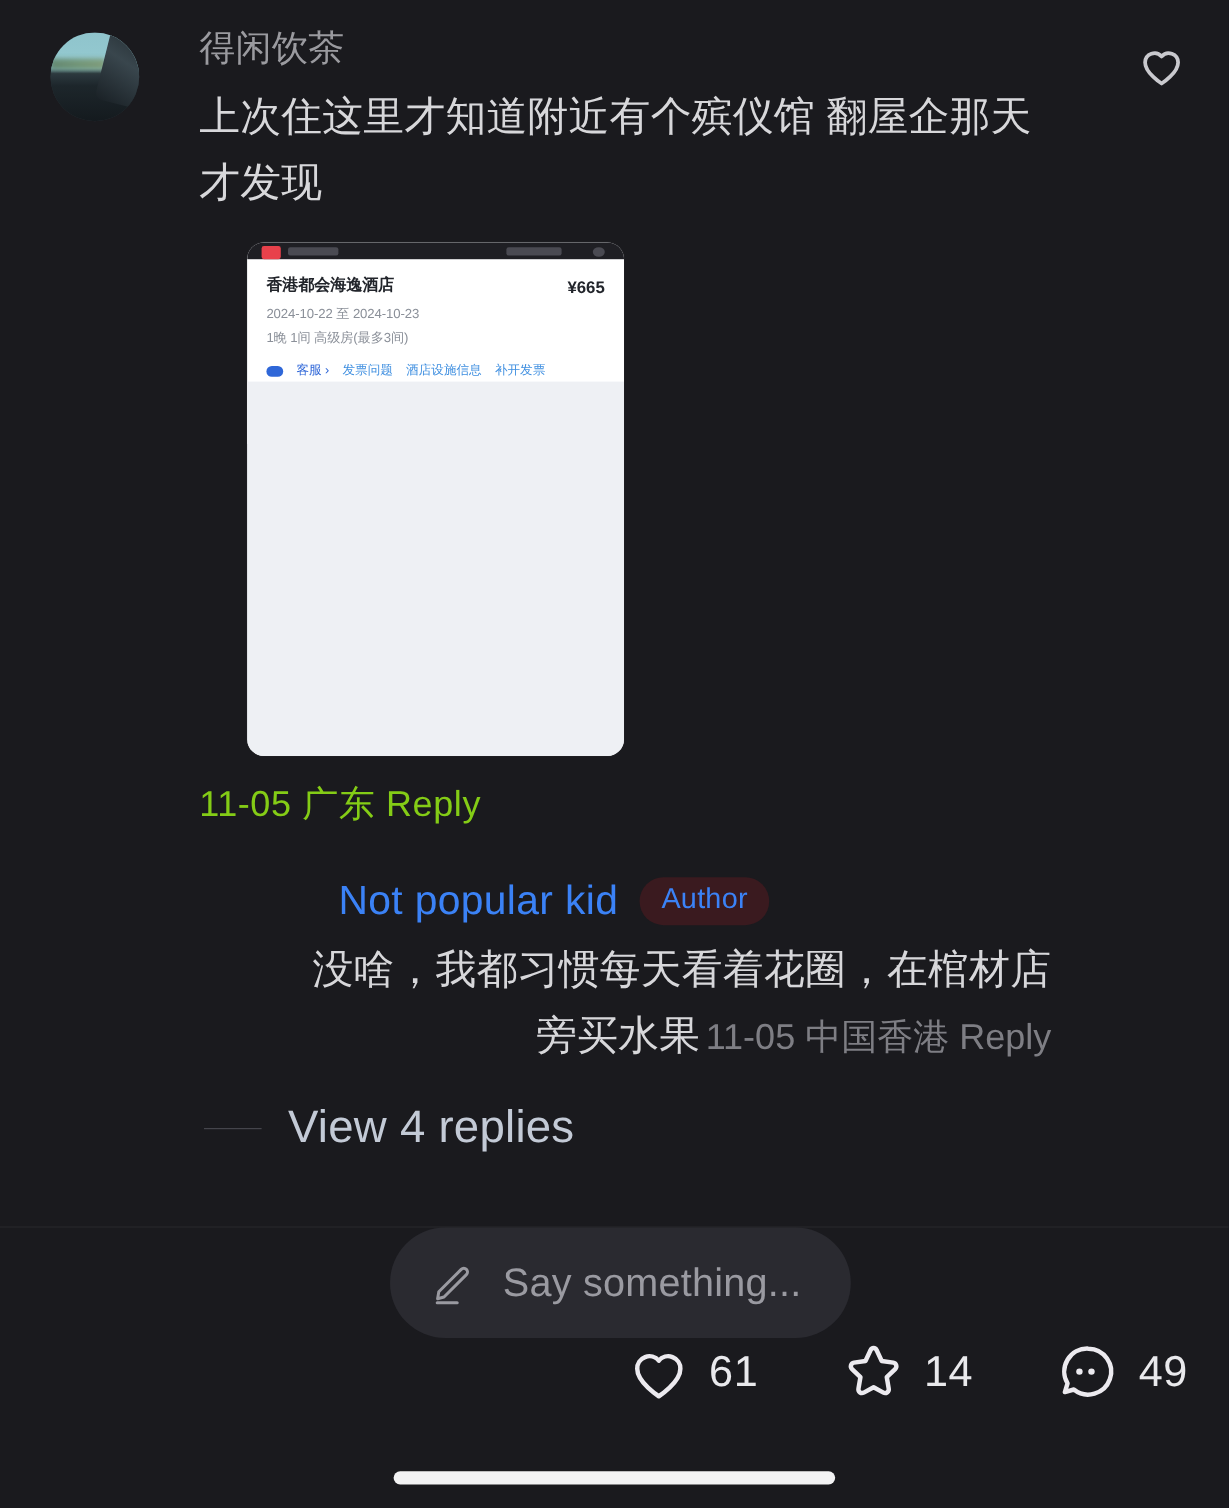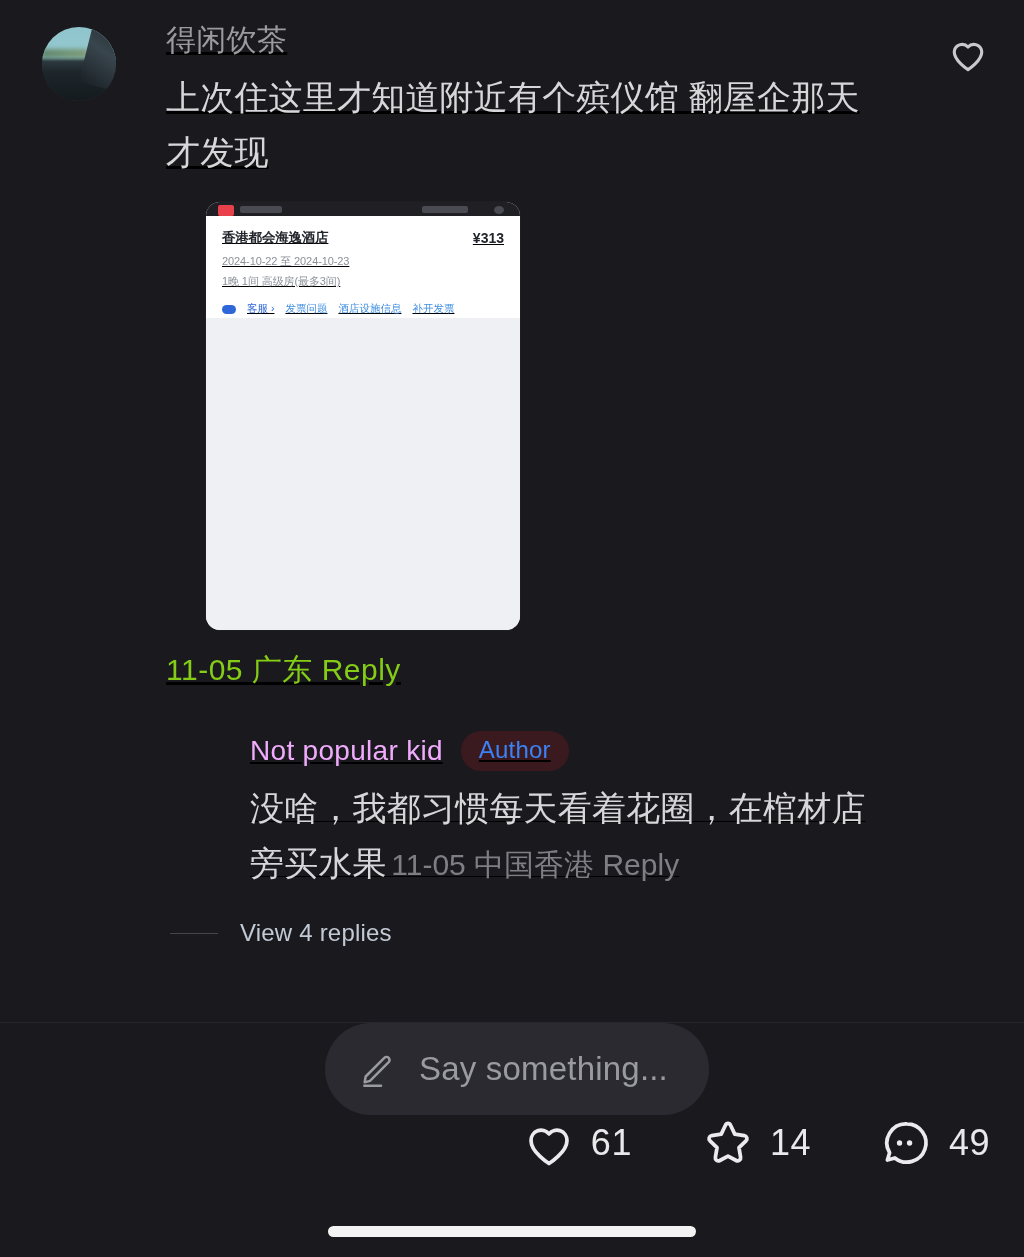--- a/index.html
+++ b/index.html
@@ -8,40 +8,40 @@
     background:#1a1a1e;
     font-family:"Liberation Sans","DejaVu Sans",sans-serif;
     -webkit-font-smoothing:antialiased;
     overflow:hidden;
   }
   .screen { position:relative; width:1024px; height:1257px; background:#1a1a1e; }
 
   
   .thread { position:absolute; left:0; top:0; width:1024px; height:1022px; padding:14px 0 0 0; }
 
-  .comment { position:relative; padding:0 28px 0 40px;text-decoration:underline; }
+  .comment { position:relative; padding:0 28px 0 40px; }
 
   .avatar {
     position:absolute; left:42px; top:13px;
     width:74px; height:74px; border-radius:50%;
     overflow:hidden; background:#2a3339;
   }
 
   
   .av-car { position:absolute; inset:0; background:
       linear-gradient(180deg,#8fc4cc 0%, #93c8cf 28%, #7fb3bb 40%, #2d3a40 46%, #1d262b 60%, #141a1e 100%); }
   .av-car:before { content:""; position:absolute; left:0; top:30%; width:62%; height:12%;
       background:linear-gradient(90deg,#5d7f62,#6f8f6a,#80996f); filter:blur(2px); opacity:.85; }
   .av-car:after { content:""; position:absolute; right:-6%; top:-6%; width:46%; height:86%;
       background:linear-gradient(200deg,#222b30 0%, #39464d 45%, #1a2126 100%);
       transform:rotate(14deg); border-radius:6px; }
 
   .nameRow { display:flex; align-items:center; gap:18px; padding-left:126px; min-height:52px; }
   .name { font-size:30px; color:#9a9a9f; letter-spacing:.3px; }
-  .name.reply { font-size:28px; color:#f0abfc; }
+  .name.reply { font-size:34px; color:#3b82f6;margin-left:32px; }
   .authorBadge {
     font-size:24px; color:#3b82f6; background:#3a1a1f;
     padding:7px 18px 9px; border-radius:26px; line-height:1; letter-spacing:.2px;
   }
   .likeBtn { position:absolute; right:34px; top:18px; width:44px; height:44px; }
 
   .body { padding-left:126px; padding-right:130px; margin-top:4px; }
   .body .text {
     font-size:34px; line-height:1.62; color:#d7d7da; letter-spacing:.2px;
   }
@@ -54,37 +54,37 @@
     background:#eef0f4; border-radius:14px; overflow:hidden; position:relative;
     box-shadow:0 0 0 1px rgba(255,255,255,.02);
   }
   .shot .topstrip { height:14px; background:#1f1f24; position:relative; }
   .shot .topstrip .redIcon { position:absolute; left:12px; top:3px; width:16px; height:11px; background:#e8414b; border-radius:2px; }
   .shot .topstrip .ghost { position:absolute; left:34px; top:4px; width:42px; height:7px; background:#4a4a52; border-radius:2px; }
   .shot .topstrip .ghost2 { position:absolute; right:52px; top:4px; width:46px; height:7px; background:#4a4a52; border-radius:2px; }
   .shot .topstrip .ghost3 { position:absolute; right:16px; top:4px; width:10px; height:8px; background:#4a4a52; border-radius:50%; }
 
   .shot .card { background:#ffffff; padding:13px 16px 14px; }
-  .rowTitle { display:flex; align-items:center; justify-content:space-between; }
+  .rowTitle { display:flex; align-items:flex-end; justify-content:space-between; }
   .hname { font-size:13.5px; font-weight:bold; color:#22252b; letter-spacing:-.2px; }
   .hprice { font-size:14px; font-weight:bold; color:#22252b; }
   .hdate { font-size:11px; color:#8b9099; margin-top:7px; letter-spacing:-.1px; }
   .hroom { font-size:11px; color:#8b9099; margin-top:5px; letter-spacing:-.1px; }
   .links { display:flex; align-items:center; gap:11px; margin-top:13px; }
   .links .bubble { width:14px; height:9px; background:#2f67d8; border-radius:7px; position:relative; }
   .lk { font-size:10.5px; color:#3f8fe0; white-space:nowrap; }
   .lk.first { color:#2f67d8; }
   .review { text-align:right; margin-top:22px; }
   .review span { font-size:10.5px; color:#6f747c; }
   .shot .filler { position:absolute; left:0; right:0; bottom:0; top:116px; background:#eef0f4; }
 
   
   .viewReplies { display:flex; align-items:center; gap:22px; padding-left:170px; margin-top:28px; }
   .viewReplies .rule { width:48px; height:1px; background:#45454c; }
-  .viewReplies .vr { font-size:24px; color:#c3cad6; letter-spacing:.2px; }
+  .viewReplies .vr { font-size:38px; color:#c3cad6; letter-spacing:.2px; }
 
   
   .divider { position:absolute; left:0; right:0; top:1022px; height:1px; background:#26262c; }
   .bottomBar {
     position:absolute; left:0; right:0; top:1023px; height:190px;
     display:flex; align-items:center; padding:0 34px 0 44px; gap:0;flex-direction:column;
   }
   .sayBox {
     width:384px; height:92px; border-radius:46px; background:#2a2a30;
     display:flex; align-items:center; padding-left:34px; gap:20px;
@@ -131,21 +131,21 @@
         <div class="topstrip">
           <div class="redIcon"></div>
           <div class="ghost"></div>
           <div class="ghost2"></div>
           <div class="ghost3"></div>
         </div>
 
         <div class="card">
           <div class="rowTitle">
             <span class="hname">香港都会海逸酒店</span>
-            <span class="hprice">¥313</span>
+            <span class="hprice">¥665</span>
           </div>
           <div class="hdate">2024-10-22 至 2024-10-23</div>
           <div class="hroom">1晚  1间  高级房(最多3间)</div>
 
           <div class="links">
             <span class="bubble"></span>
             <span class="lk first">客服 ›</span>
             <span class="lk">发票问题</span>
             <span class="lk">酒店设施信息</span>
             <span class="lk">补开发票</span>
@@ -161,21 +161,21 @@
       <div class="metaLine">11-05 广东 Reply</div>
     </div>
 
     <div class="comment" style="margin-top:34px;">
 
       <div class="nameRow" style="padding-left:210px;">
         <span class="name reply">Not popular kid</span>
         <span class="authorBadge">Author</span>
       </div>
 
-      <div class="body" style="padding-left:210px;padding-right:120px;">
+      <div class="body" style="padding-left:210px;padding-right:120px;text-align:right;">
         <span class="text">没啥，我都习惯每天看着花圈，在棺材店旁买水果</span>
         <span class="meta">11-05 中国香港 Reply</span>
       </div>
     </div>
 
     <div class="viewReplies">
       <span class="rule"></span>
       <span class="vr">View 4 replies</span>
     </div>
 

